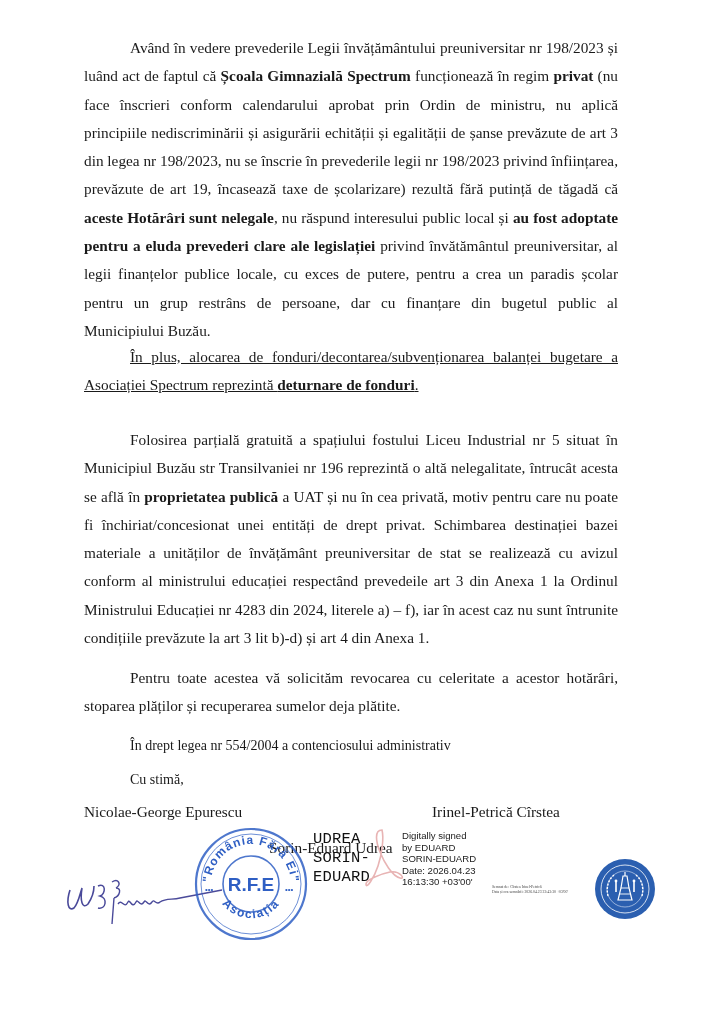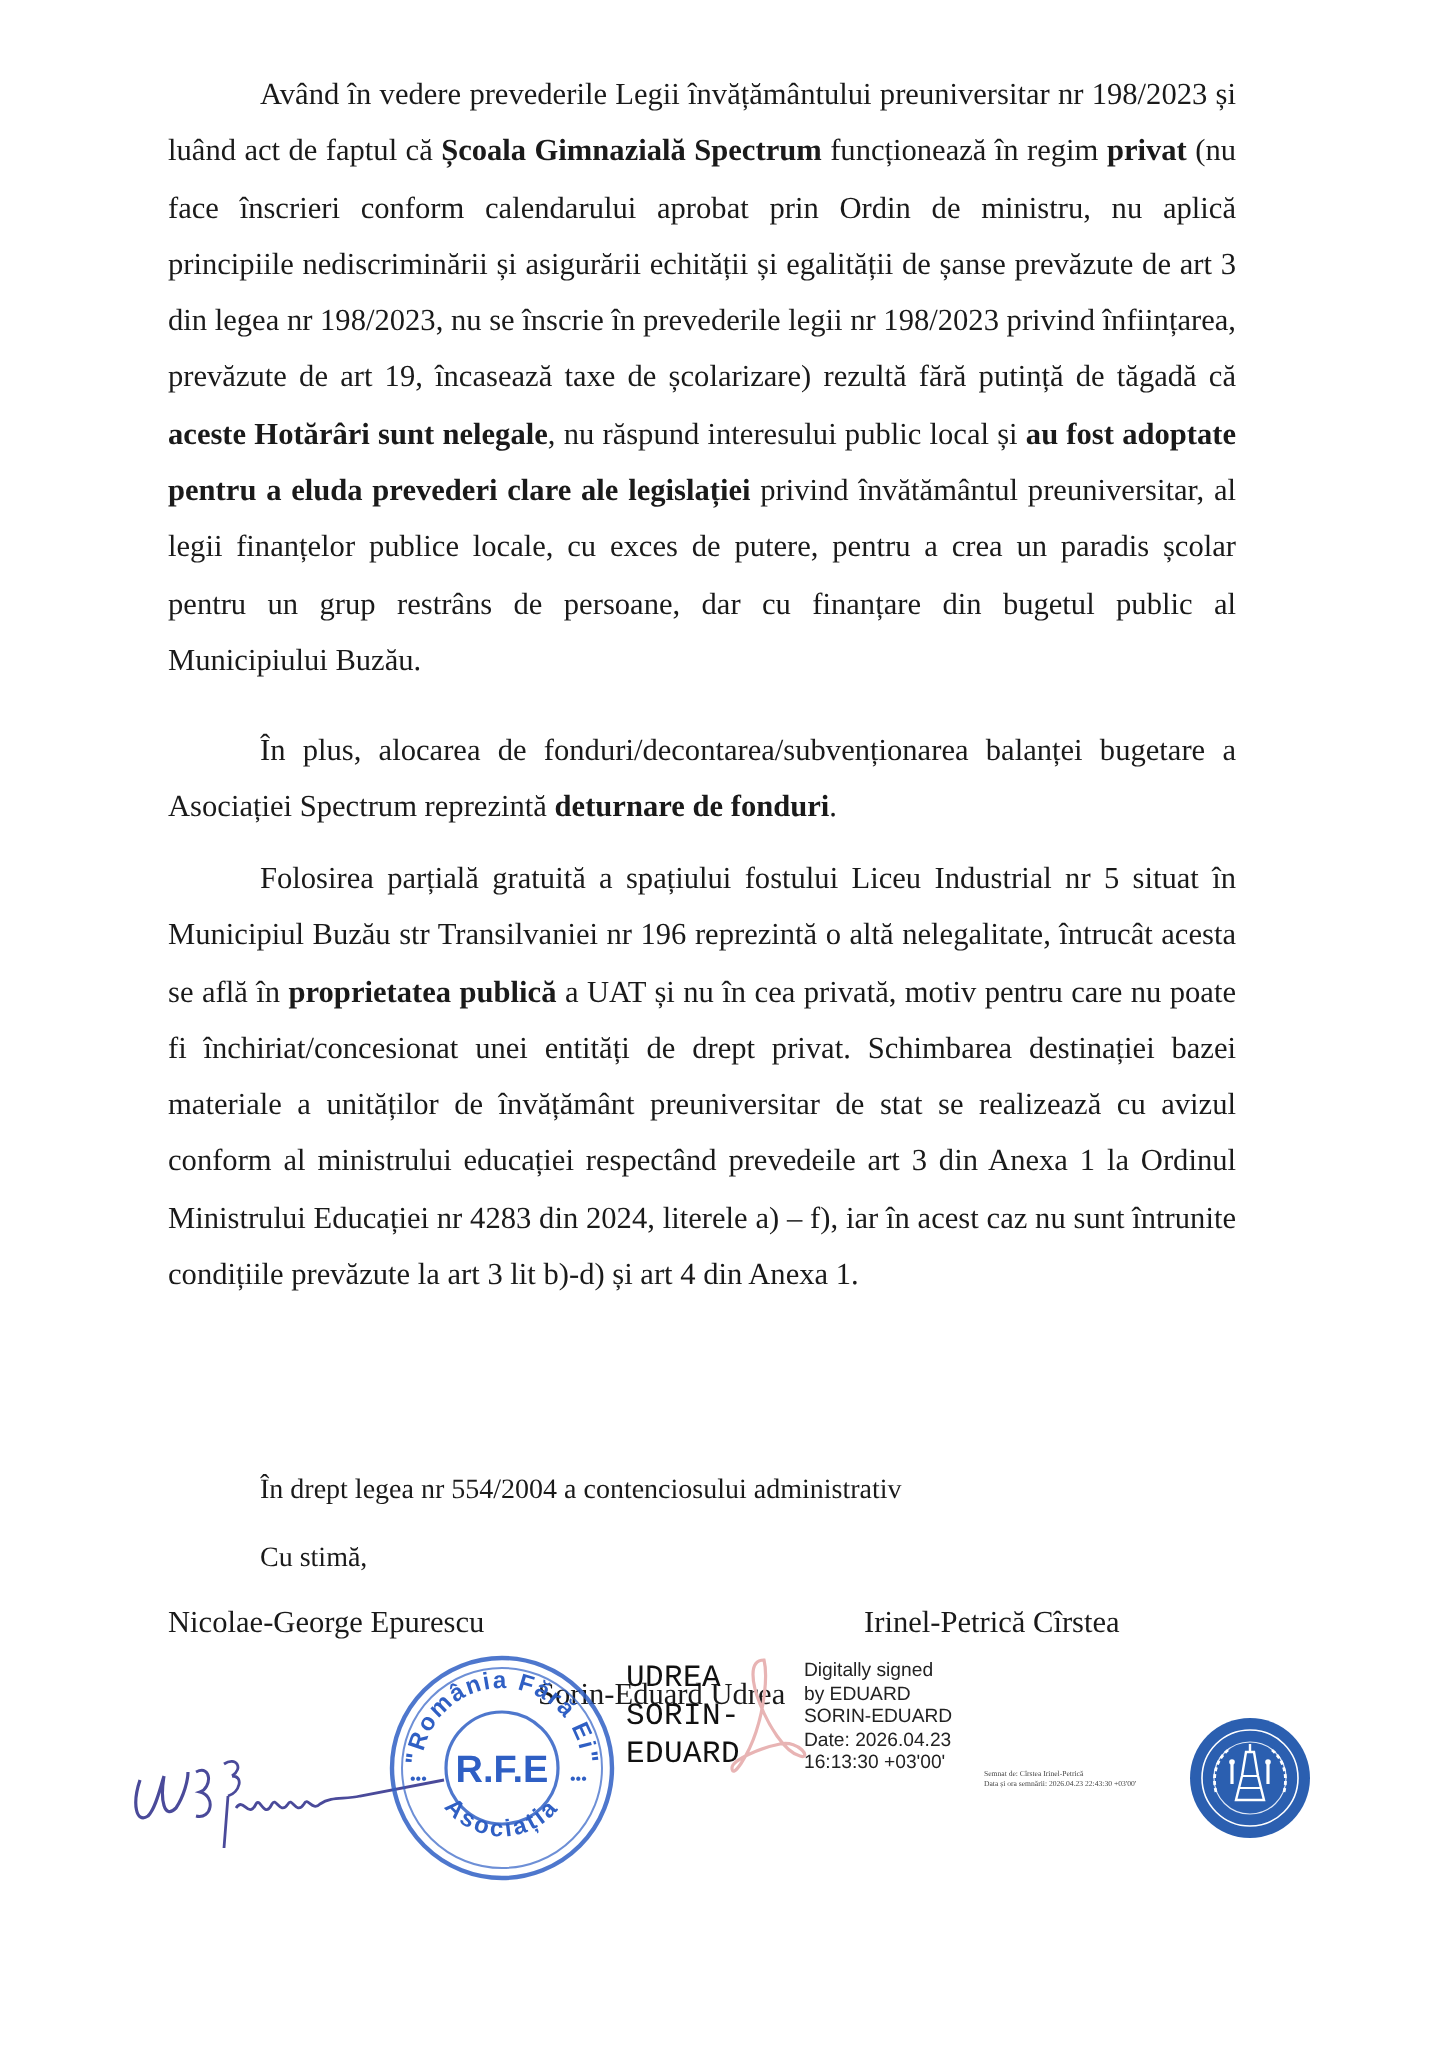--- a/index.html
+++ b/index.html
@@ -43,22 +43,23 @@
       white-space: nowrap;
     }
     .seal { position: absolute; left: 594px; top: 858px; width: 62px; height: 62px; }
   </style>
 </head>
 <body>
 
 <div class="page">
 
   <p class="para" id="para-p1" style="top:34px;"><span class="indent"></span><span>Având în vedere prevederile Legii învățământului preuniversitar nr 198/2023 și luând act de faptul că </span><b>Școala Gimnazială Spectrum</b><span> funcționează în regim </span><b>privat</b><span> (nu face înscrieri conform calendarului aprobat prin Ordin de ministru, nu aplică principiile nediscriminării și asigurării echității și egalității de șanse prevăzute de art 3 din legea nr 198/2023, nu se înscrie în prevederile legii nr 198/2023 privind înființarea, prevăzute de art 19, încasează taxe de școlarizare) rezultă fără putință de tăgadă că </span><b>aceste Hotărâri sunt nelegale</b><span>, nu răspund interesului public local și </span><b>au fost adoptate pentru a eluda prevederi clare ale legislației</b><span> privind învătământul preuniversitar, al legii finanțelor publice locale, cu exces de putere, pentru a crea un paradis școlar pentru un grup restrâns de persoane, dar cu finanțare din bugetul public al Municipiului Buzău.</span></p>
-  <p class="para" id="para-p2" style="top:362px;"><span class="indent"></span><span>În plus, alocarea de fonduri/decontarea/subvenționarea balanței bugetare a Asociației Spectrum reprezintă </span><b>deturnare de fonduri</b><span>.</span></p>
+  <p class="para" id="para-p2" style="top:343px;text-decoration:underline;"><span class="indent"></span><span>În plus, alocarea de fonduri/decontarea/subvenționarea balanței bugetare a Asociației Spectrum reprezintă </span><b>deturnare de fonduri</b><span>.</span></p>
   <p class="para" id="para-p3" style="top:426px;"><span class="indent"></span><span>Folosirea parțială gratuită a spațiului fostului Liceu Industrial nr 5 situat în Municipiul Buzău str Transilvaniei nr 196 reprezintă o altă nelegalitate, întrucât acesta se află în </span><b>proprietatea publică</b><span> a UAT și nu în cea privată, motiv pentru care nu poate fi închiriat/concesionat unei entități de drept privat. Schimbarea destinației bazei materiale a unităților de învățământ preuniversitar de stat se realizează cu avizul conform al ministrului educației respectând prevedeile art 3 din Anexa 1 la Ordinul Ministrului Educației nr 4283 din 2024, literele a) – f), iar în acest caz nu sunt întrunite condițiile prevăzute la art 3 lit b)-d) și art 4 din Anexa 1.</span></p>
+  <p class="para" id="para-p4" style="top:664px;"><span class="indent"></span><span>Pentru toate acestea vă solicităm revocarea cu celeritate a acestor hotărâri, stoparea plăților și recuperarea sumelor deja plătite.</span></p>
 
   <div class="line" style="top:736px;">În drept legea nr 554/2004 a contenciosului administrativ</div>
   <div class="line" style="top:770px;">Cu stimă,</div>
 
   <div class="signer" style="left:84px;text-align:right;">Nicolae-George Epurescu</div>
   <div class="signer" style="left:269px;margin-top:36px;">Sorin-Eduard Udrea</div>
   <div class="signer" style="left:432px;">Irinel-Petrică Cîrstea</div>
 
   <svg class="scribble" viewBox="0 0 180 60">
     <path d="M8 22 C4 34,6 44,12 40 C16 36,18 26,20 20 M20 20 C18 32,20 42,26 36 C30 30,32 22,32 18" fill="none" stroke="#4a4a9a" stroke-width="1.6"></path>

